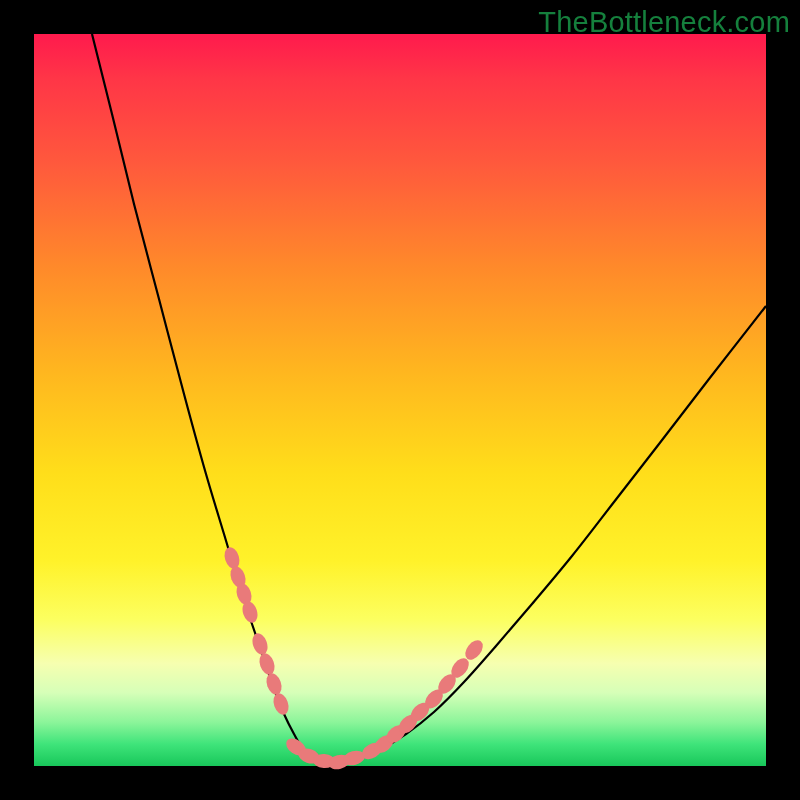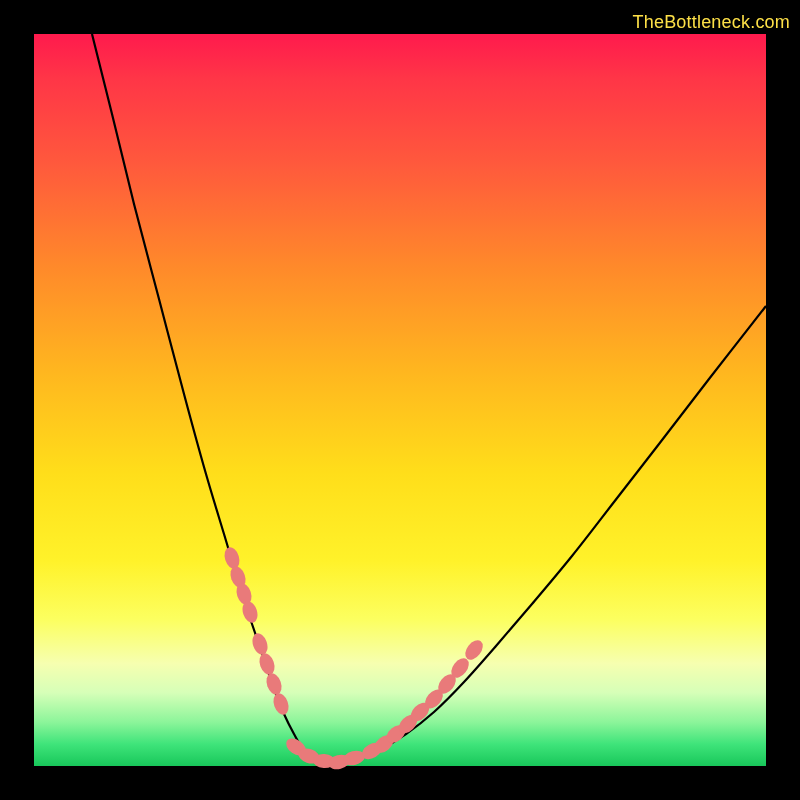--- a/index.html
+++ b/index.html
@@ -31,24 +31,24 @@
       #f6ffb0 86%,
       #d6ffb8 90%,
       #8cf59a 94%,
       #3fe47a 97%,
       #18c75a 100%
     );
     box-sizing: border-box;
   }
   .watermark {
     position: absolute;
-    top: 12px;
+    top: 6px;
     right: 10px;
-    color: #fde047;
-    font-size: 18px;
+    color: #15803d;
+    font-size: 29px;
     font-weight: 500;
     letter-spacing: 0.2px;
     user-select: none;
   }
   svg.plot {
     position: absolute;
     left: 0; top: 0;
     width: 732px;
     height: 732px;
     overflow: visible;

